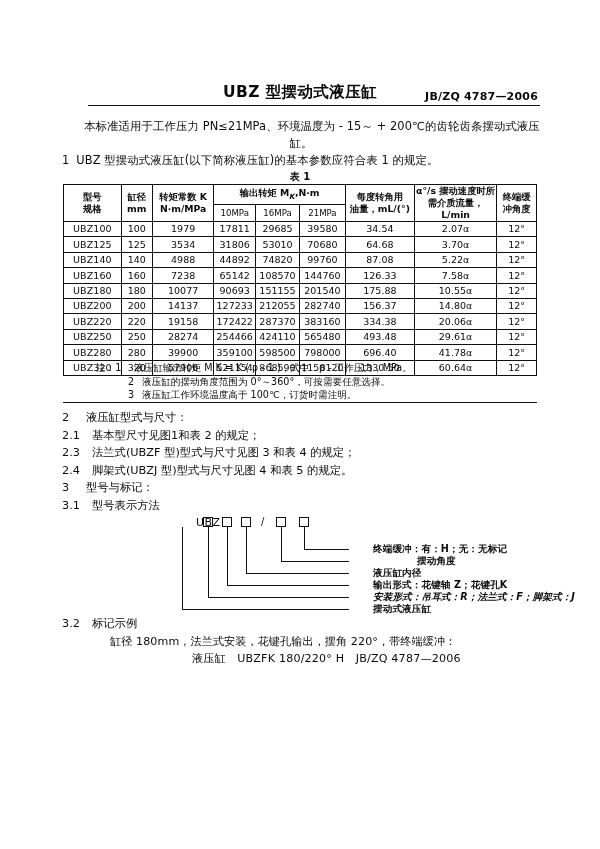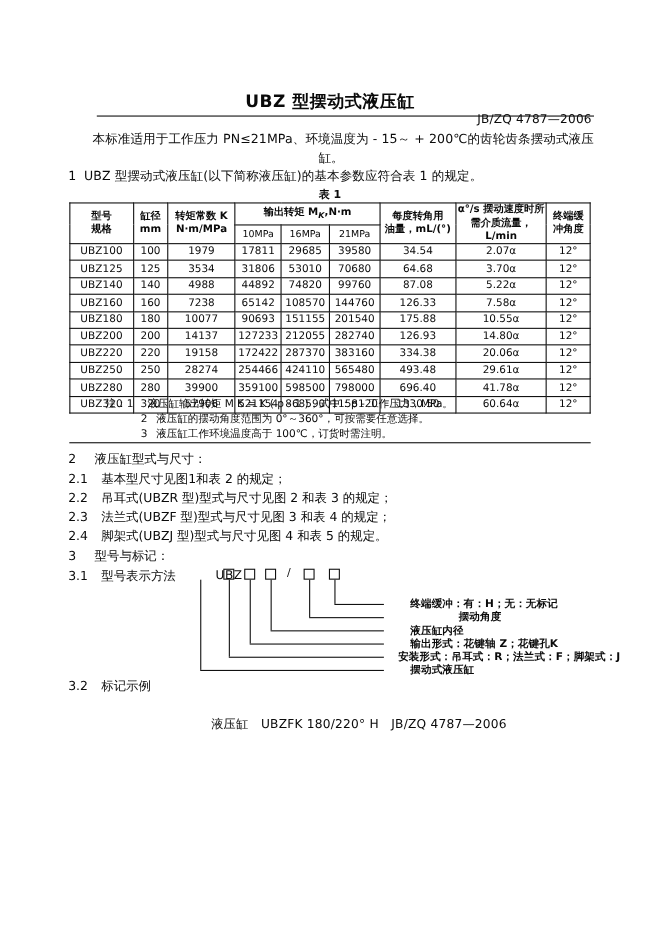--- a/index.html
+++ b/index.html
@@ -34,23 +34,23 @@
     left: 0; right: 0;
     top: 0;
     text-align: center;
     font-size: 15.5px;
     font-weight: bold;
     letter-spacing: 0.4px;
   }
   .doc-code {
     position: absolute;
     right: 62px;
-    top: 20px;
+    top: 8px;
     font-size: 11px;
-    font-weight: normal;
+    font-weight: bold;
     letter-spacing: 0.2px;
   }
   .header-rule {
     position: absolute;
     left: 88px;
     right: 60px;
     top: 23px;
     border-top: 1.3px solid #111;
   }
 
@@ -362,21 +362,21 @@
             <td>10.55α</td>
             <td>12°</td>
           </tr>
           <tr>
             <td class="model">UBZ200</td>
             <td>200</td>
             <td>14137</td>
             <td>127233</td>
             <td>212055</td>
             <td>282740</td>
-            <td>126.93</td>
+            <td>156.37</td>
             <td>14.80α</td>
             <td>12°</td>
           </tr>
           <tr>
             <td class="model">UBZ220</td>
             <td>220</td>
             <td>19158</td>
             <td>172422</td>
             <td>287370</td>
             <td>383160</td>
@@ -433,21 +433,20 @@
       <div class="note-row">
         <div class="note-idx" style="text-align: right; padding-right: 8px;">3</div>
         <div class="note-txt">液压缸工作环境温度高于 100℃，订货时需注明。</div>
       </div>
     </div>
   <div class="notes-rule"></div>
 
   <div class="clauses">
       <div class="clause"><span class="cnum">2</span><span>液压缸型式与尺寸：</span></div>
       <div class="clause lvl2"><span class="cnum">2.1</span><span>基本型尺寸见图1和表 2 的规定；</span></div>
-      <div class="clause lvl2"><span class="cnum">2.2</span><span>吊耳式(UBZR 型)型式与尺寸见图 2 和表 3 的规定；</span></div>
       <div class="clause lvl2"><span class="cnum">2.3</span><span>法兰式(UBZF 型)型式与尺寸见图 3 和表 4 的规定；</span></div>
       <div class="clause lvl2"><span class="cnum">2.4</span><span>脚架式(UBZJ 型)型式与尺寸见图 4 和表 5 的规定。</span></div>
       <div class="clause"><span class="cnum">3</span><span>型号与标记：</span></div>
       <div class="clause lvl2"><span class="cnum">3.1</span><span>型号表示方法</span></div>
     </div>
 
   <div class="desig">
     <div class="desig-code">UBZ</div>
 
     <div class="box" style="left:141px;"></div>
@@ -468,25 +467,26 @@
     <div class="vline" style="left:184px; top:11px; height:46px;"></div>
     <div class="hline" style="left:184px; top:57px; width:103px;"></div>
     <div class="dlabel" style="left:291px; top:51px;">液压缸内径</div>
 
     <div class="vline" style="left:165px; top:11px; height:58px;"></div>
     <div class="hline" style="left:165px; top:69px; width:122px;"></div>
     <div class="dlabel" style="left:291px; top:63px;">输出形式：花键轴 Z；花键孔K</div>
 
     <div class="vline" style="left:146px; top:11px; height:70px;"></div>
     <div class="hline" style="left:146px; top:81px; width:141px;"></div>
-    <div class="dlabel" style="left:280px; top:75px;">安装形式：吊耳式：R；法兰式：F；脚架式：J</div>
+    <div class="dlabel" style="left:291px; top:75px;font-style:italic;">安装形式：吊耳式：R；法兰式：F；脚架式：J</div>
 
     <div class="vline" style="left:120px; top:11px; height:82px;"></div>
     <div class="hline" style="left:120px; top:93px; width:167px;"></div>
     <div class="dlabel" style="left:291px; top:87px;">摆动式液压缸</div>
   </div>
 
   <div class="mark-head">
     <span class="cnum">3.2</span><span>标记示例</span>
   </div>
+  <div class="mark-line1">缸径 180mm，法兰式安装，花键孔输出，摆角 220°，带终端缓冲：</div>
   <div class="mark-line2">液压缸　UBZFK 180/220° H　JB/ZQ 4787—2006</div>
 
 </div>
 
 </body></html>

